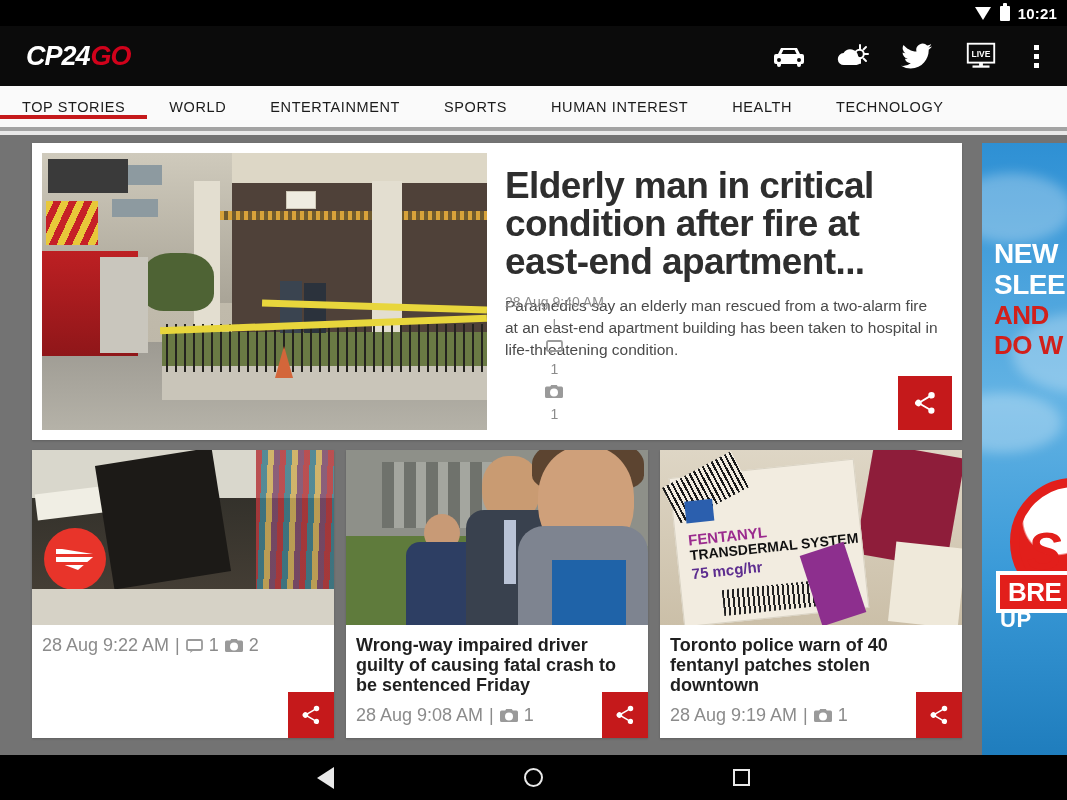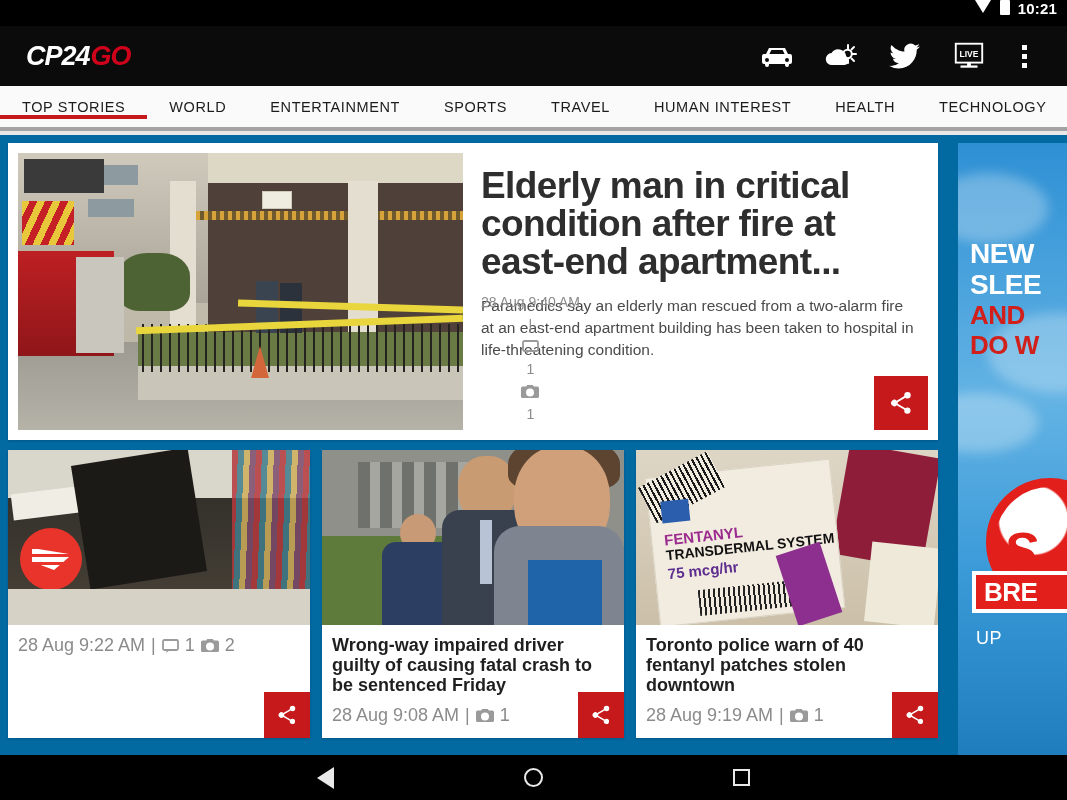--- a/index.html
+++ b/index.html
@@ -7,21 +7,21 @@
     width: 1067px; height: 800px;
     background: #000;
     font-family: "Liberation Sans", sans-serif;
     overflow: hidden;
   }
   .device { position: relative; width: 1067px; height: 800px; background: #e8e8e8; }
 
   
   .statusbar {
     height: 26px; background: #000; color: #fff;
-    display: flex; align-items: flex-start; justify-content: flex-end;
+    display: flex; align-items: center; justify-content: flex-end;
     padding-right: 10px; gap: 8px;
   }
   .sb-time { font-size: 15px; font-weight: bold; letter-spacing: .2px; }
   .wifi-ico { width: 17px; height: 13px; position: relative; }
   .wifi-ico::after {
     content: ""; position: absolute; left: 0; top: 0;
     border-left: 8.5px solid transparent; border-right: 8.5px solid transparent;
     border-top: 13px solid #fff;
   }
   .batt-ico { width: 10px; height: 15px; background: #fff; border-radius: 1px; position: relative; }
@@ -47,21 +47,21 @@
   .mainnav { display: flex; align-items: center; gap: 28px; margin-left: 98px; height: 100%; }
   .mainnav .navitem {
     color: #fff; font-size: 19px; font-weight: bold; position: relative;
     height: 100%; display: flex; align-items: center; cursor: pointer;
   }
   .mainnav .navitem.active::after {
     content: ""; position: absolute; bottom: -1px; left: 50%; transform: translateX(-50%);
     border-left: 11px solid transparent; border-right: 11px solid transparent;
     border-bottom: 11px solid #fff;
   }
-  .barright { margin-left: auto; display: flex; align-items: center; gap: 30px; padding-right: 34px; }
+  .barright { margin-left: auto; display: flex; align-items: center; gap: 30px; padding-right: 22px; }
   .barico { width: 34px; height: 30px; display: flex; align-items: center; justify-content: center; cursor: pointer; }
   .barico svg { display: block; }
   .kebab { display: flex; flex-direction: column; gap: 4px; cursor: pointer; padding: 0 6px; }
   .kebab i { width: 5px; height: 5px; background: #fff; display: block; }
 
   
   .tabsbar {
     height: 45px; background: #fafafa; display: flex; align-items: center;
     border-bottom: 4px solid #a3a3a3; position: relative; overflow: hidden;
   }
@@ -73,21 +73,21 @@
   .tab + .tab::before {
     content: ""; position: absolute; left: 0; top: 9px; bottom: 9px; width: 1px; background: #d8d8d8;
   }
   .tab.active::after {
     content: ""; position: absolute; left: 0; right: 0; bottom: -4px; height: 4px; background: #c5191b;
   }
 
   
   .content {
     position: absolute; top: 135px; left: 0; right: 0; bottom: 45px;
-    background: #0369a1; display: flex;
+    background: #737373; display: flex; padding-left: 24px;
   }
   .feed { width: 938px; padding: 8px 0 0 8px; }
 
   .card { background: #fff; box-shadow: 0 1px 2px rgba(0,0,0,.18); }
 
   
   .hero { display: flex; padding: 10px; height: 297px; }
   .hero-img { width: 445px; height: 277px; flex: none; position: relative; overflow: hidden; }
   .hero-body { flex: 1; padding: 14px 10px 0 18px; position: relative; }
   .hero-title {
@@ -138,21 +138,21 @@
   .ad-logo .swoosh {
     position: absolute; left: 8px; top: 34px; font-size: 52px; font-weight: bold;
     color: #e21f1b; font-style: italic;
   }
   .ad-band {
     position: absolute; top: 428px; left: 14px; width: 150px; height: 42px;
     background: #e21f1b; border: 4px solid #fff; display: flex; align-items: center;
   }
   .ad-band span { color: #fff; font-size: 26px; font-weight: bold; padding-left: 8px; letter-spacing: -.5px; }
   .ad-bottom {
-    position: absolute; top: 485px; left: 18px; color: #fff; font-size: 18px; font-weight: normal;
+    position: absolute; top: 464px; left: 18px; color: #fff; font-size: 22px; font-weight: bold;
     letter-spacing: .5px;
   }
 
   
   .navbar {
     position: absolute; bottom: 0; left: 0; right: 0; height: 45px; background: #000;
     display: flex; align-items: center; justify-content: center; gap: 168px;
   }
   .nb { width: 40px; height: 40px; display: flex; align-items: center; justify-content: center; cursor: pointer; }
   .nb-back { width: 0; height: 0; border-top: 11px solid transparent; border-bottom: 11px solid transparent; border-right: 17px solid #e9e9e9; }
@@ -288,21 +288,20 @@
           <i></i>
       </div>
     </div>
   </div>
 
   <div class="tabsbar">
     <div class="tab active">TOP STORIES</div>
     <div class="tab">WORLD</div>
     <div class="tab">ENTERTAINMENT</div>
     <div class="tab">SPORTS</div>
-    <div class="tab">TRAVEL</div>
     <div class="tab">HUMAN INTEREST</div>
     <div class="tab">HEALTH</div>
     <div class="tab">TECHNOLOGY</div>
 
   </div>
 
   <div class="content">
 
     <div class="feed">
 

